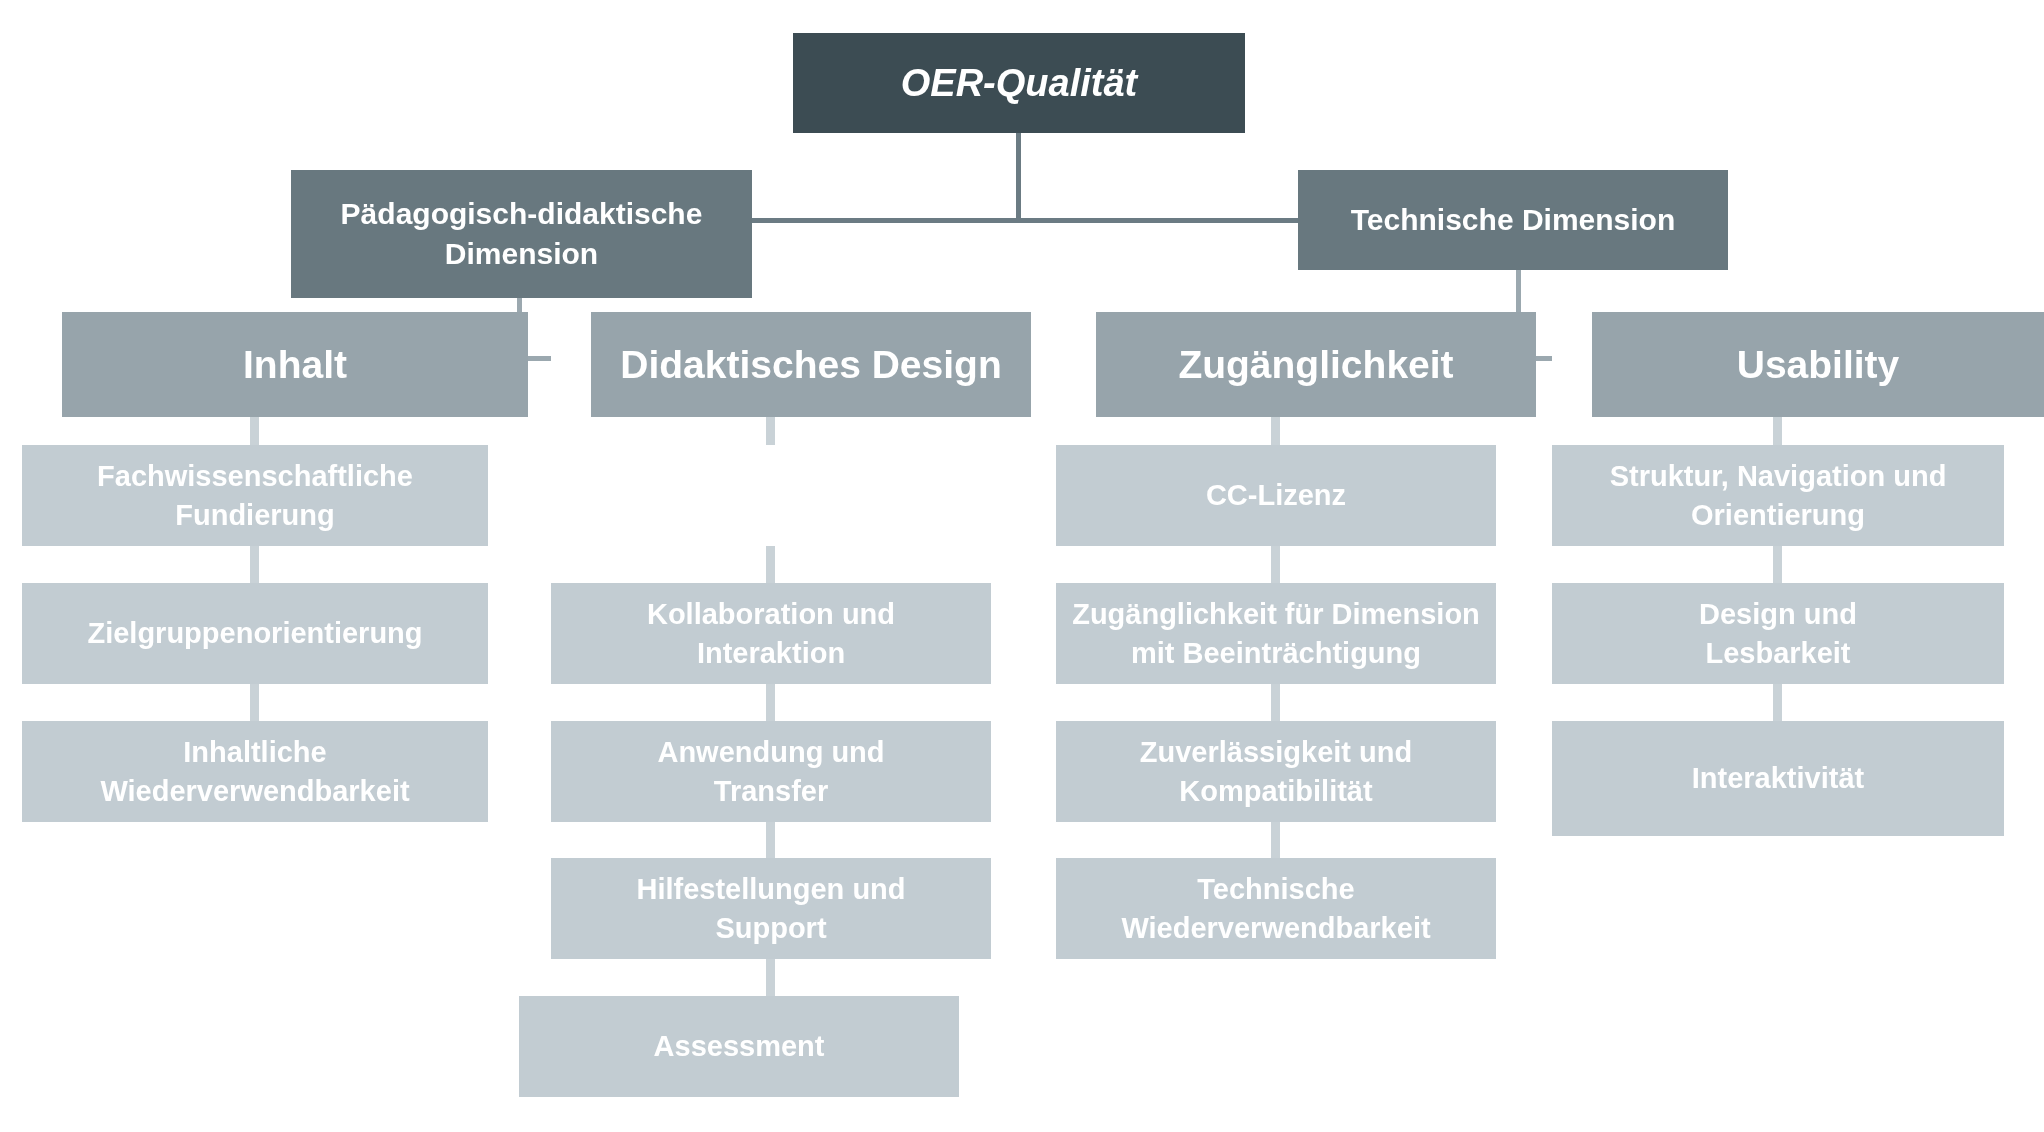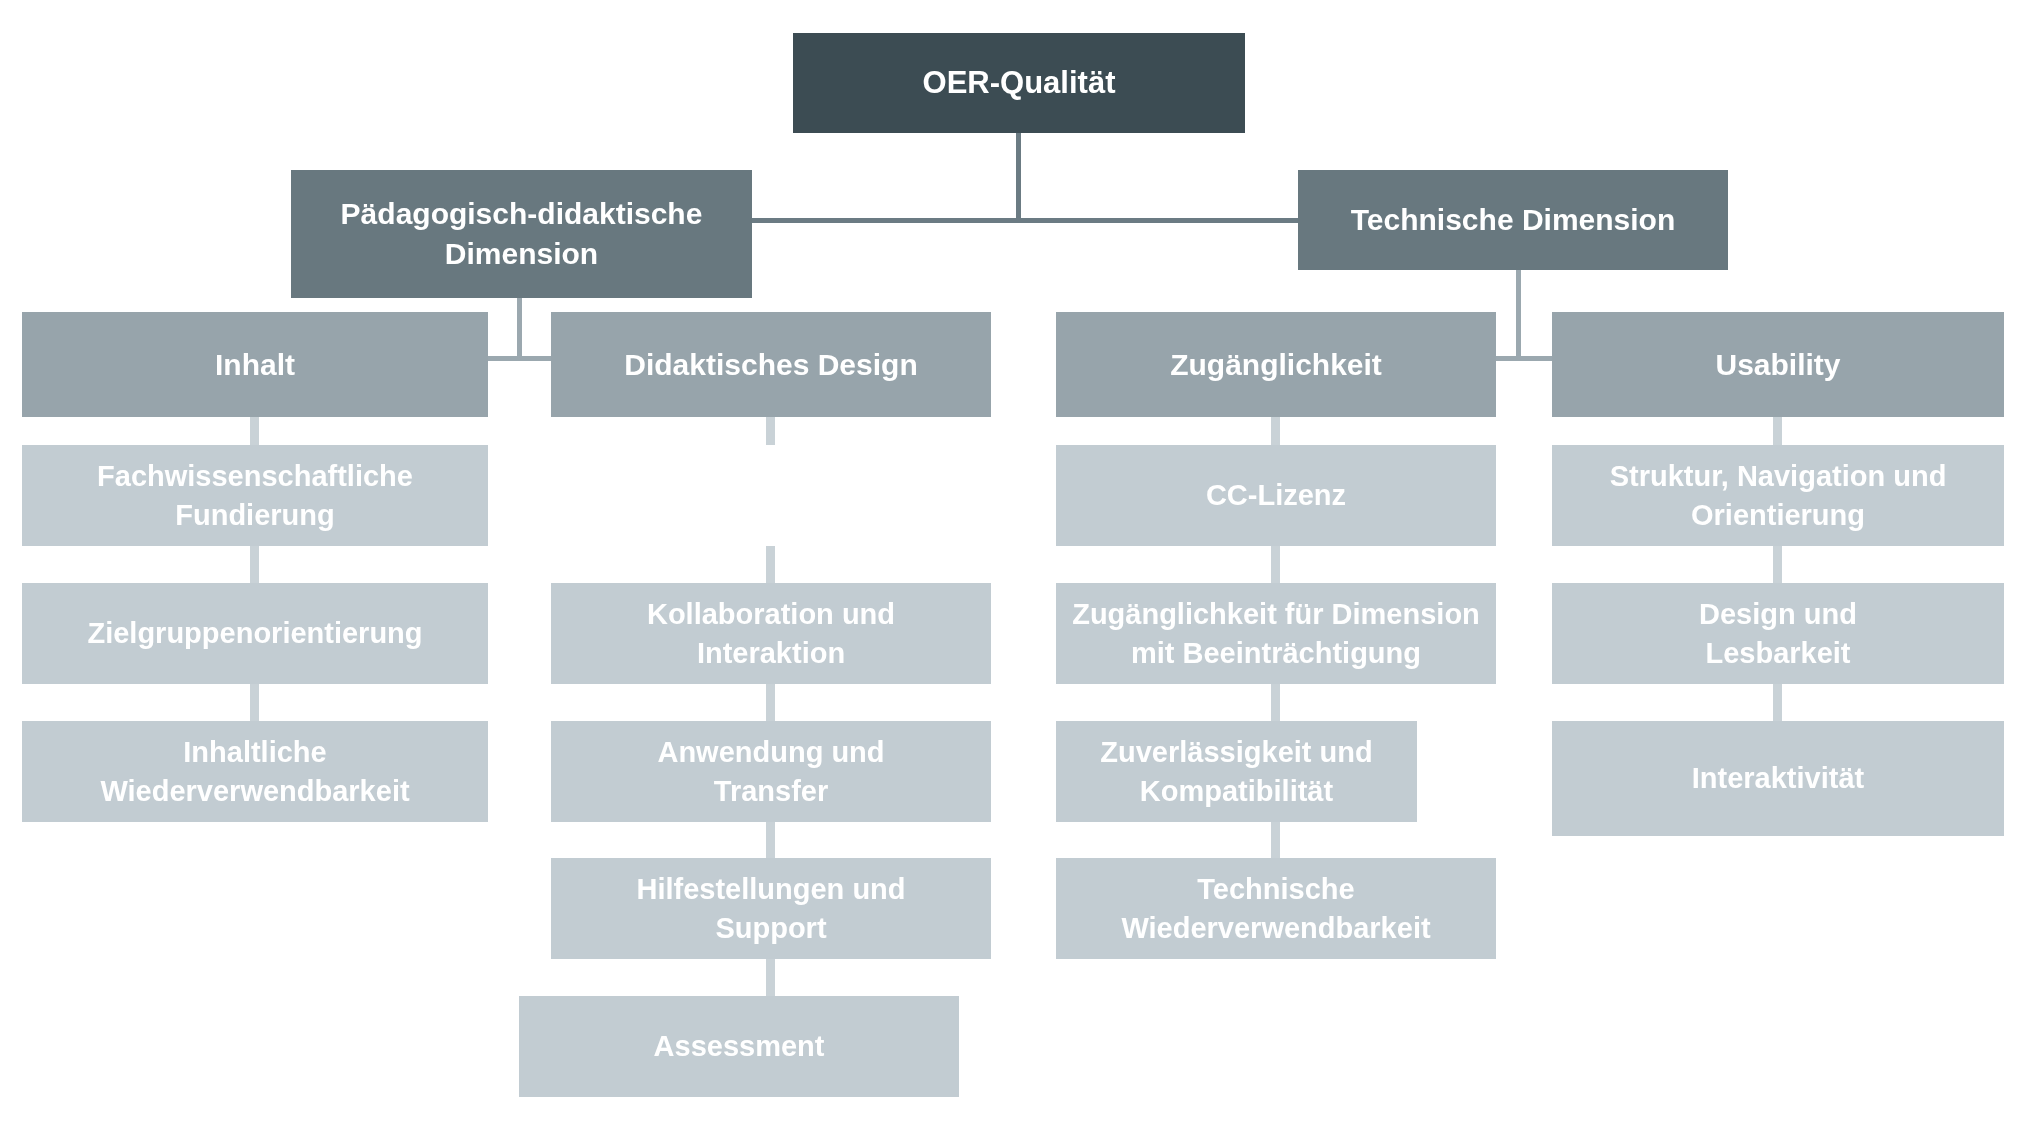--- a/index.html
+++ b/index.html
@@ -5,23 +5,23 @@
   html,body{margin:0;padding:0;background:#ffffff;}
   .canvas{
     position:relative;width:2044px;height:1132px;background:#ffffff;
     font-family:"Liberation Sans", sans-serif;overflow:hidden;
   }
   .box{
     position:absolute;display:flex;align-items:center;justify-content:center;
     text-align:center;color:var(--text,#ffffff);font-weight:bold;
     white-space:pre-line;line-height:1.32;padding:0 6px;box-sizing:border-box;
   }
-  .l1{background:var(--level1,#3c4c53);font-size:31px;}
+  .l1{background:var(--level1,#3c4c53);font-size:38px;font-style:italic;}
   .l2{background:var(--level2,#68787f);font-size:30px;}
-  .l3{background:var(--level3,#97a4ab);font-size:30px;}
+  .l3{background:var(--level3,#97a4ab);font-size:39px;margin-left:40px;}
   .l4{background:var(--level4,#c2ccd2);font-size:29px;}
   .line{position:absolute;}
   .line.dark{background:var(--line_dark,#6b7b83);}
   .line.mid{background:var(--line_mid,#9ba8af);}
   .line.light{background:var(--line_light,#c9d2d7);}
 </style>
 </head>
 <body>
 
 <div class="canvas">
@@ -75,21 +75,21 @@
 Interaktion</div>
   <div class="box l4" style="left:551px;top:721px;width:440px;height:101px">Anwendung und
 Transfer</div>
   <div class="box l4" style="left:551px;top:858px;width:440px;height:101px">Hilfestellungen und
 Support</div>
   <div class="box l4" style="left:519px;top:996px;width:440px;height:101px">Assessment</div>
 
   <div class="box l4" style="left:1056px;top:445px;width:440px;height:101px">CC-Lizenz</div>
   <div class="box l4" style="left:1056px;top:583px;width:440px;height:101px">Zugänglichkeit für Dimension
 mit Beeinträchtigung</div>
-  <div class="box l4" style="left:1056px;top:721px;width:361px;height:101px">Zuverlässigkeit und
+  <div class="box l4" style="left:1056px;top:721px;width:440px;height:101px">Zuverlässigkeit und
 Kompatibilität</div>
   <div class="box l4" style="left:1056px;top:858px;width:440px;height:101px">Technische
 Wiederverwendbarkeit</div>
 
   <div class="box l4" style="left:1552px;top:445px;width:452px;height:101px">Struktur, Navigation und
 Orientierung</div>
   <div class="box l4" style="left:1552px;top:583px;width:452px;height:101px">Design und
 Lesbarkeit</div>
   <div class="box l4" style="left:1552px;top:721px;width:452px;height:115px">Interaktivität</div>
 

